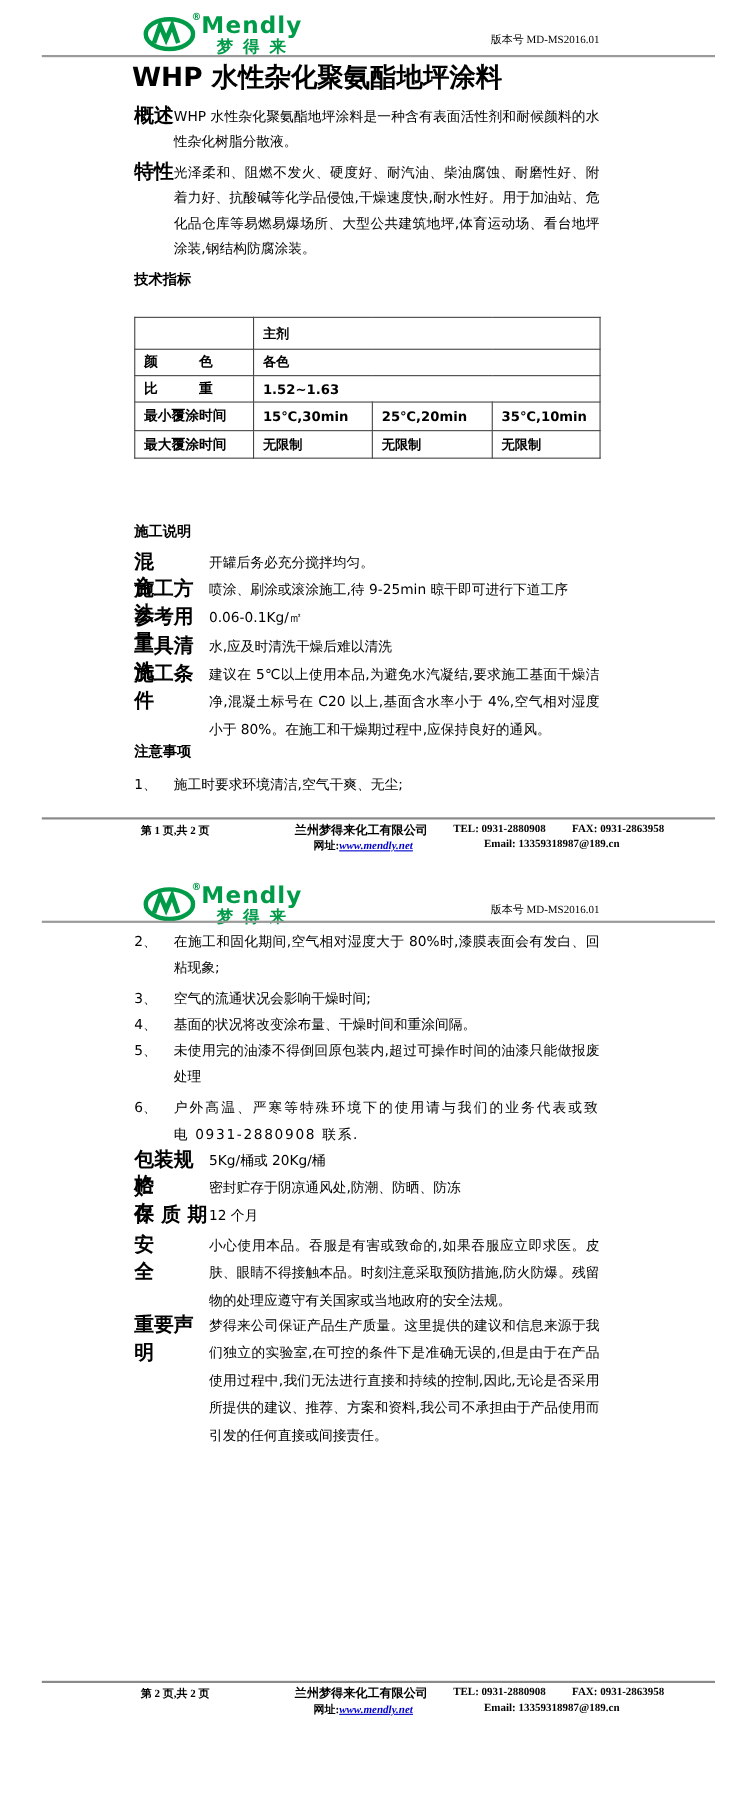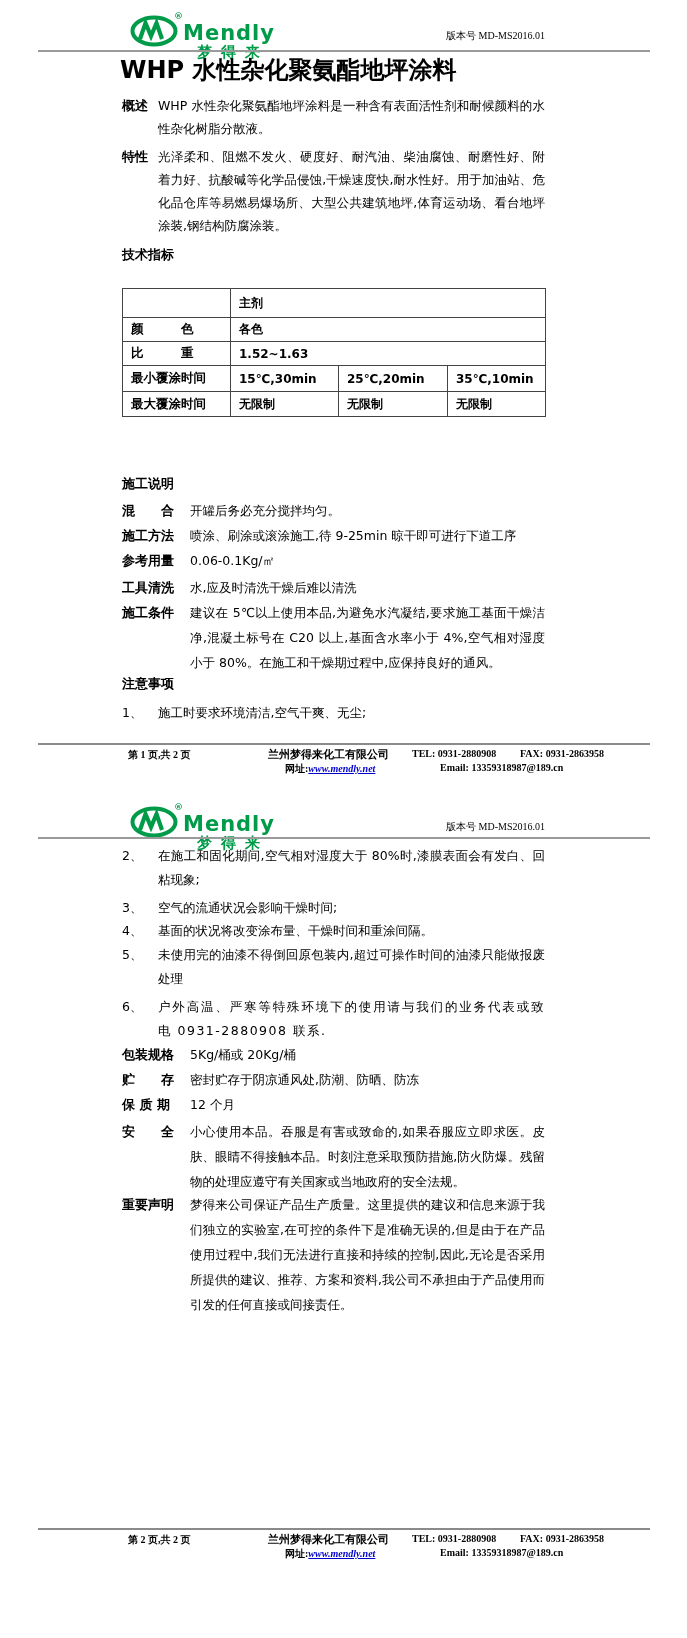--- a/index.html
+++ b/index.html
@@ -6,31 +6,31 @@
   html,body { background:#fff; }
   body {
     position:relative; width:687px; height:1638px;
     font-family:"DejaVu Sans", sans-serif; color:#000; overflow:hidden;
   }
   
   .logo { position:absolute; left:130px; display:flex; align-items:flex-start; }
   .logo svg { margin-top:9px; }
   .rmark { position:absolute; left:44px; top:5px; font-size:9px; color:#009b48; font-weight:bold; }
   .brandcol { margin-left:5px; position:relative; }
-  .brand-en { font-size:21px; font-weight:bold; color:#009b48; letter-spacing:1px; line-height:22px; margin-top:16px; }
+  .brand-en { font-size:21px; font-weight:bold; color:#009b48; letter-spacing:1px; line-height:22px; margin-top:6px; }
   .brand-cn { font-size:15px; font-weight:bold; color:#009b48; letter-spacing:9px; line-height:17px; margin-left:14px; }
   
   .version { position:absolute; left:402px; width:143px; text-align:right;
              font-family:"Liberation Serif", serif; font-size:10px; }
   .hrule { position:absolute; left:38px; width:612px; height:2px; background:#9a9a9a; }
   .frule { position:absolute; left:38px; width:612px; height:2px; background:#8a8a8a; }
   .title { position:absolute; left:120px; font-size:24px; font-weight:bold; line-height:26px; }
   
   .row { position:absolute; left:122px; width:423px; display:flex; }
-  .lbl { flex:none; font-weight:bold; font-size:13px; line-height:23px; }
+  .lbl { flex:none; font-weight:bold; font-size:18px; line-height:23px; }
   .w36 .lbl { width:36px; }
   .w68 .lbl { width:68px; }
   .txt { flex:1; font-size:12.5px; line-height:23px; text-align:justify; }
   .lh25 .lbl, .lh25 .txt { line-height:25px; }
   .heading { position:absolute; left:122px; font-size:13px; font-weight:bold; line-height:16px; }
   .spread .txt { letter-spacing:1.5px; }
   
   table.spec { position:absolute; left:122px; width:423px; border-collapse:collapse; table-layout:fixed; }
   table.spec td { border:1px solid #444; font-size:12px; vertical-align:middle;
                   padding:0 8px; font-weight:600; }

